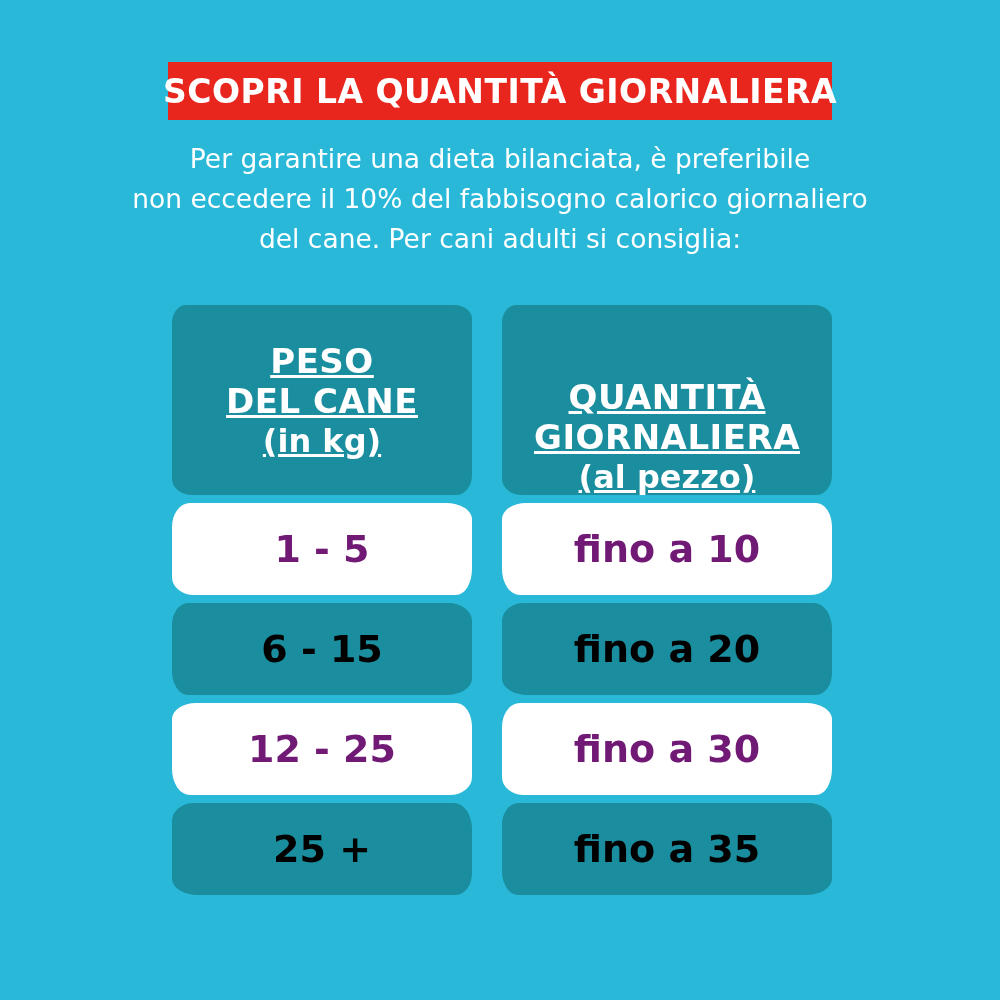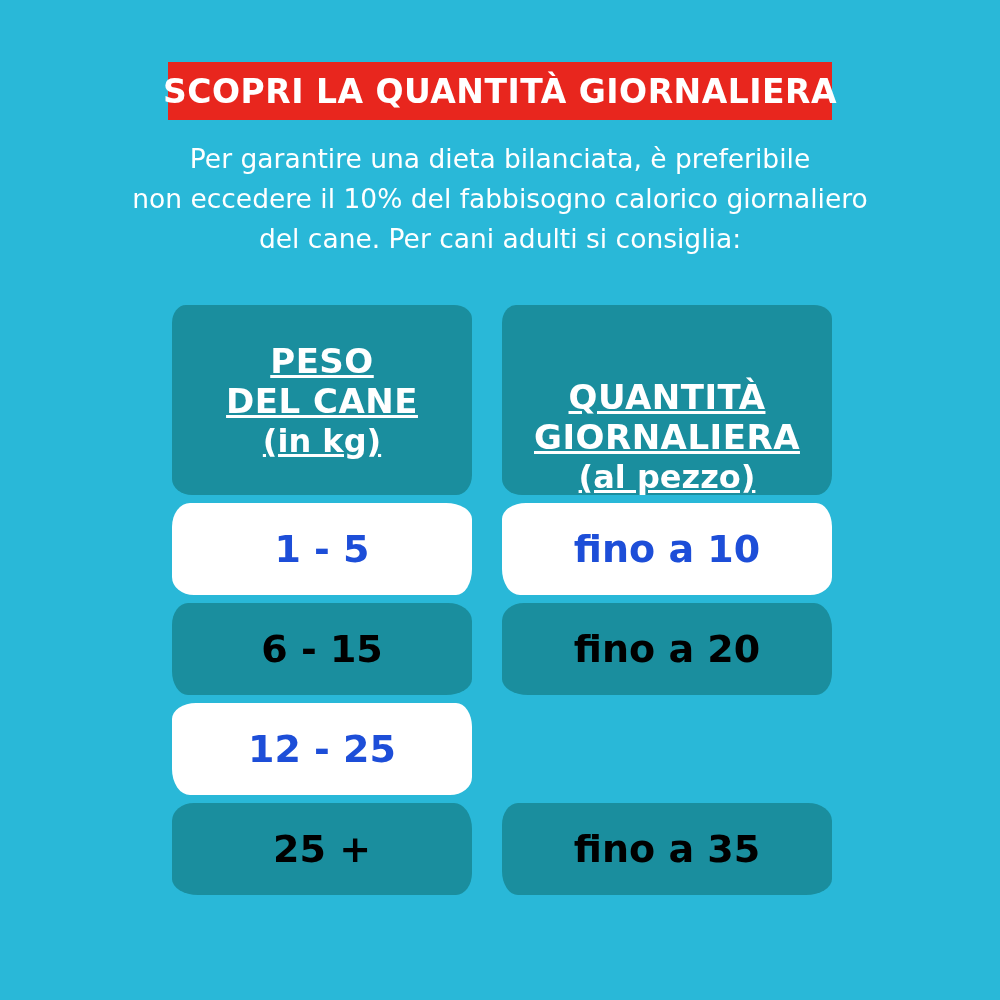--- a/index.html
+++ b/index.html
@@ -122,21 +122,21 @@
     justify-content: center;
     font-weight: bold;
     font-size: 38px;
     border-radius: 16px 22px 18px 24px / 22px 16px 24px 18px;
   }
   .w-left  { width: 300px; }
   .w-right { width: 330px; }
 
   .light {
     background: #ffffff;
-    color: #1d4ed8;
+    color: #701a75;
   }
   .dark {
     background: #1a8e9e;
     color: #000000;
   }
 
   
   .r0 { border-radius: 18px 26px 16px 22px / 24px 16px 26px 18px; }
   .r1 { border-radius: 24px 16px 22px 18px / 16px 24px 18px 26px; }
   .r2 { border-radius: 16px 24px 26px 16px / 22px 18px 16px 24px; }
@@ -177,20 +177,21 @@
       <div class="data-cell w-right light r1">fino a 10</div>
     </div>
 
     <div class="row">
       <div class="data-cell w-left dark r2">6 - 15</div>
       <div class="data-cell w-right dark r3">fino a 20</div>
     </div>
 
     <div class="row">
       <div class="data-cell w-left light r1">12 - 25</div>
+      <div class="data-cell w-right light r0">fino a 30</div>
     </div>
 
     <div class="row">
       <div class="data-cell w-left dark r3">25 +</div>
       <div class="data-cell w-right dark r2">fino a 35</div>
     </div>
 
   </div>
 </div>
 

